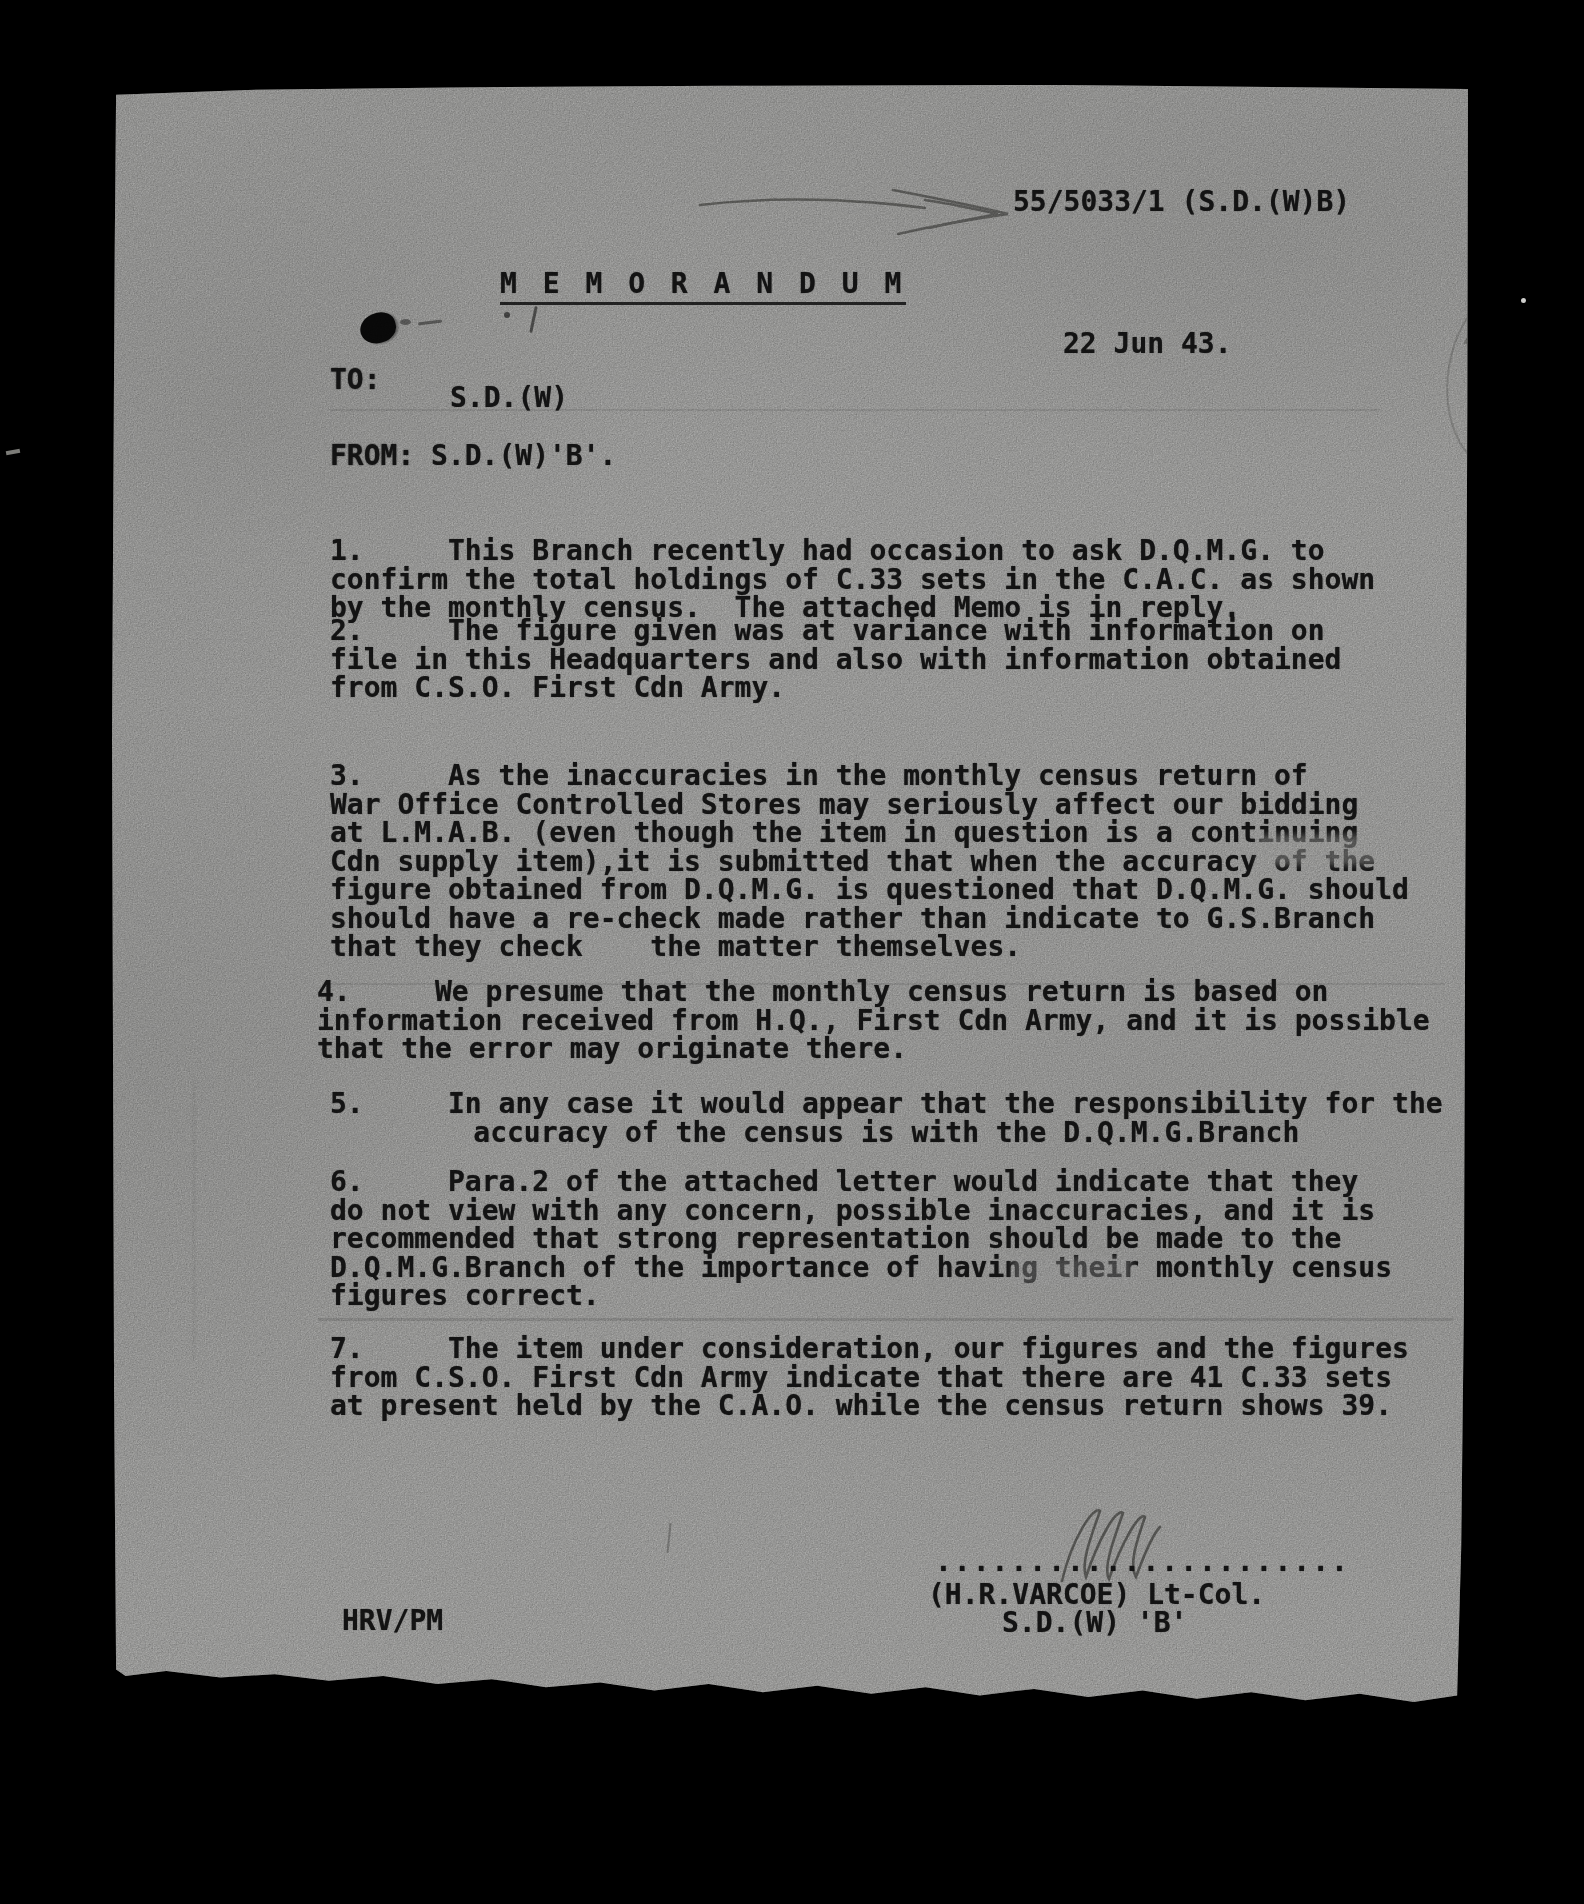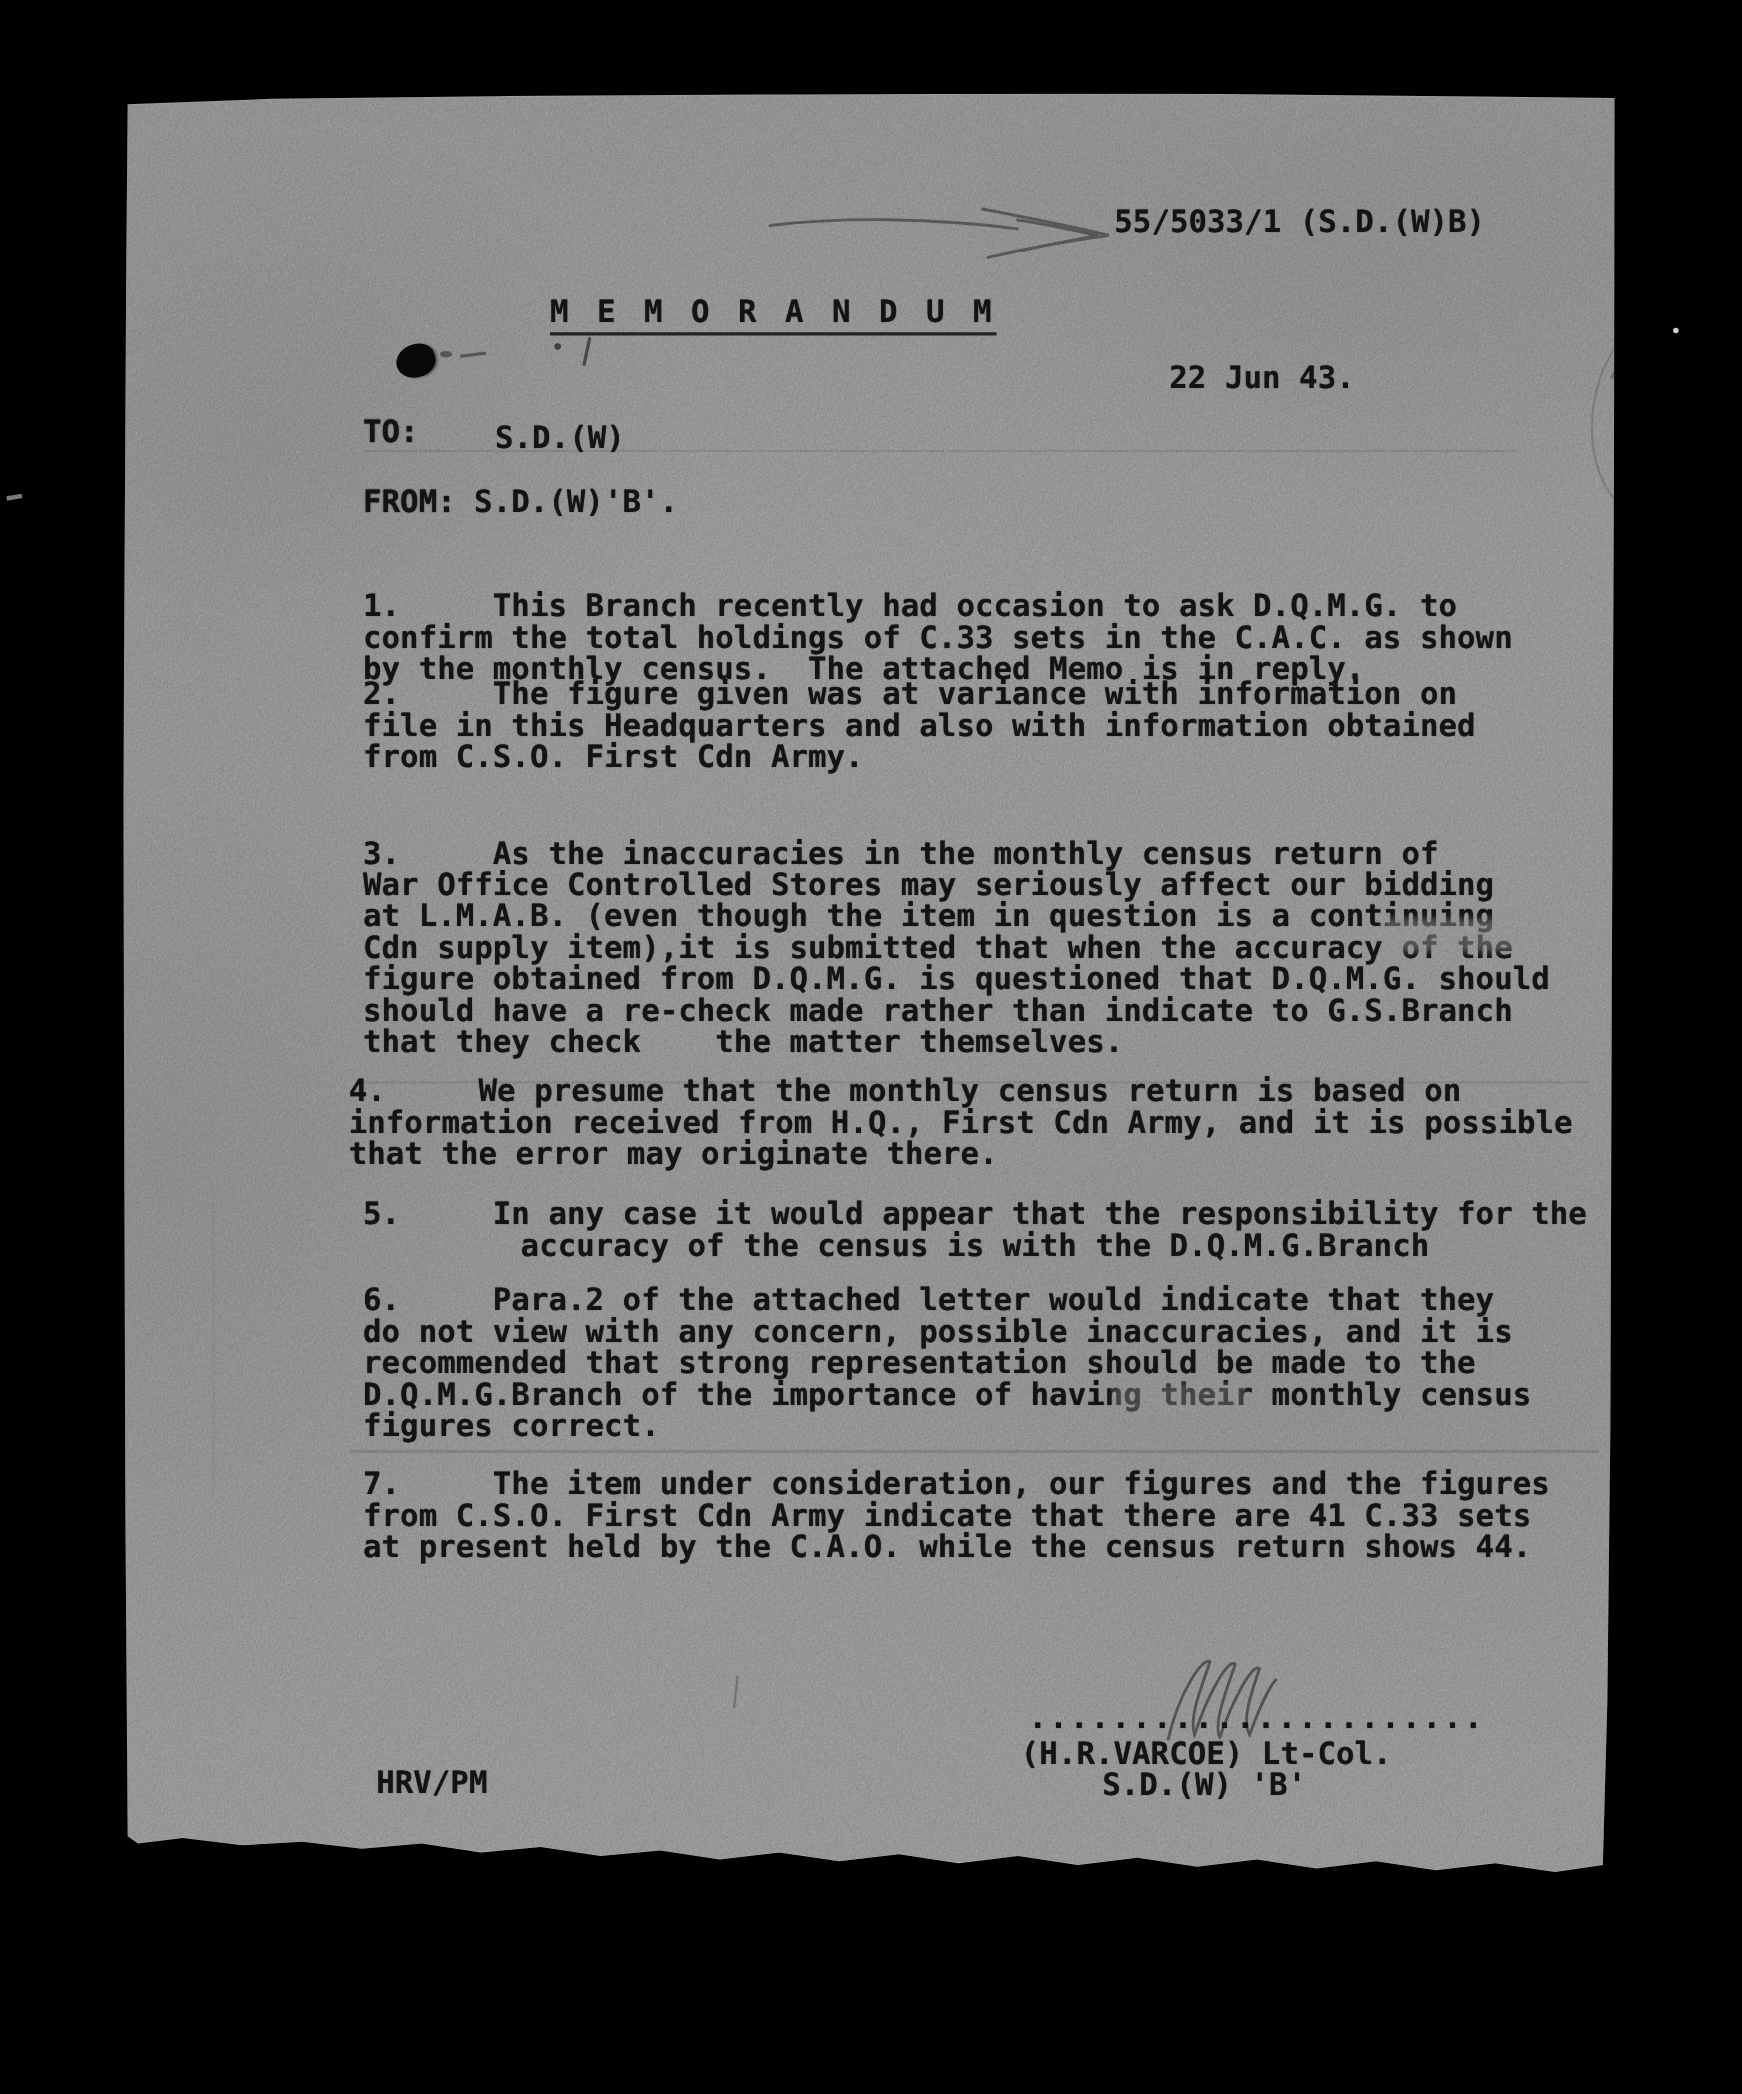--- a/index.html
+++ b/index.html
@@ -111,21 +111,21 @@
     <div class="rule" style="left:218px;top:324px;width:1050px;"></div>
     <div class="rule" style="left:213px;top:898px;width:1120px;"></div>
     <div class="rule" style="left:206px;top:1233px;width:1135px;height:3px;background:rgba(60,60,58,0.17);"></div>
 
     <div class="typed" style="left:901px;top:103px;">55/5033/1 (S.D.(W)B)</div>
 
     <div class="typed title" style="left:388px;top:185px;">M E M O R A N D U M</div>
 
     <div class="typed" style="left:951px;top:245px;">22 Jun 43.</div>
 
-    <div class="typed" style="left:218px;top:294px;text-shadow:0 0 1.6px rgba(20,20,20,0.9);">TO:</div>
+    <div class="typed" style="left:218px;top:281px;text-shadow:0 0 1.6px rgba(20,20,20,0.9);">TO:</div>
     <div class="typed" style="left:338px;top:299px;">S.D.(W)</div>
 
     <div class="typed" style="left:218px;top:357px;text-shadow:0 0 1.6px rgba(20,20,20,0.9);">FROM:</div>
     <div class="typed" style="left:319px;top:357px;">S.D.(W)'B'.</div>
 
     <div class="typed" style="left:218px;top:452px;">1.     This Branch recently had occasion to ask D.Q.M.G. to
 confirm the total holdings of C.33 sets in the C.A.C. as shown
 by the monthly census.  The attached Memo is in reply.</div>
     <div class="typed" style="left:218px;top:532px;">2.     The figure given was at variance with information on
 file in this Headquarters and also with information obtained
@@ -142,21 +142,21 @@
 that the error may originate there.</div>
     <div class="typed" style="left:218px;top:1005px;text-align:center;">5.     In any case it would appear that the responsibility for the
 accuracy of the census is with the D.Q.M.G.Branch</div>
     <div class="typed" style="left:218px;top:1083px;">6.     Para.2 of the attached letter would indicate that they
 do not view with any concern, possible inaccuracies, and it is
 recommended that strong representation should be made to the
 D.Q.M.G.Branch of the importance of having their monthly census
 figures correct.</div>
     <div class="typed" style="left:218px;top:1250px;">7.     The item under consideration, our figures and the figures
 from C.S.O. First Cdn Army indicate that there are 41 C.33 sets
-at present held by the C.A.O. while the census return shows 44.</div>
+at present held by the C.A.O. while the census return shows 39.</div>
 
     <div class="fade-patch" style="left:1145px;top:750px;width:170px;height:30px;"></div>
     <div class="fade-patch" style="left:900px;top:1172px;width:120px;height:28px;background:rgba(201,201,199,0.4);"></div>
 
     <svg class="annot" style="left:928px;top:1408px;" width="160" height="95" viewBox="0 0 160 95">
       <path d="M22,88 C32,45 54,12 60,18 C50,46 41,70 46,84 C57,50 76,14 83,20 C73,48 63,76 69,86 C81,52 99,18 105,24 C96,50 89,72 96,84 C104,62 114,40 120,34" fill="none" stroke="#4a4a46" stroke-width="2.6" stroke-linecap="round" opacity="0.7"></path>
     </svg>
     <div class="typed" style="left:823px;top:1463px;letter-spacing:2px;">......................</div>
     <div class="typed" style="left:816px;top:1496px;">(H.R.VARCOE) Lt-Col.</div>
     <div class="typed" style="left:890px;top:1524px;">S.D.(W) 'B'</div>

